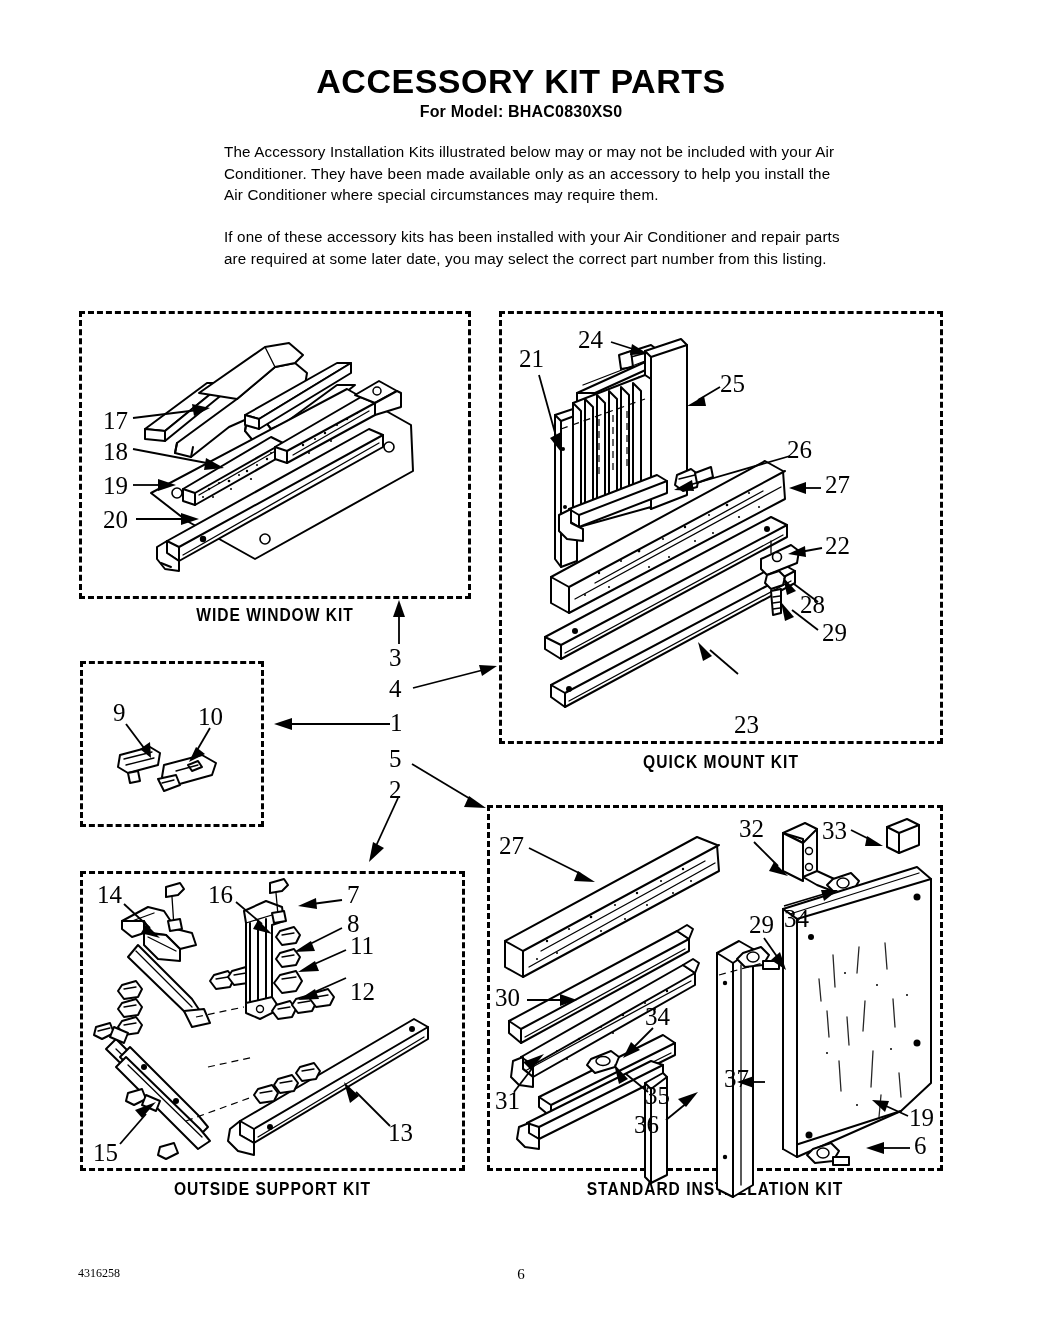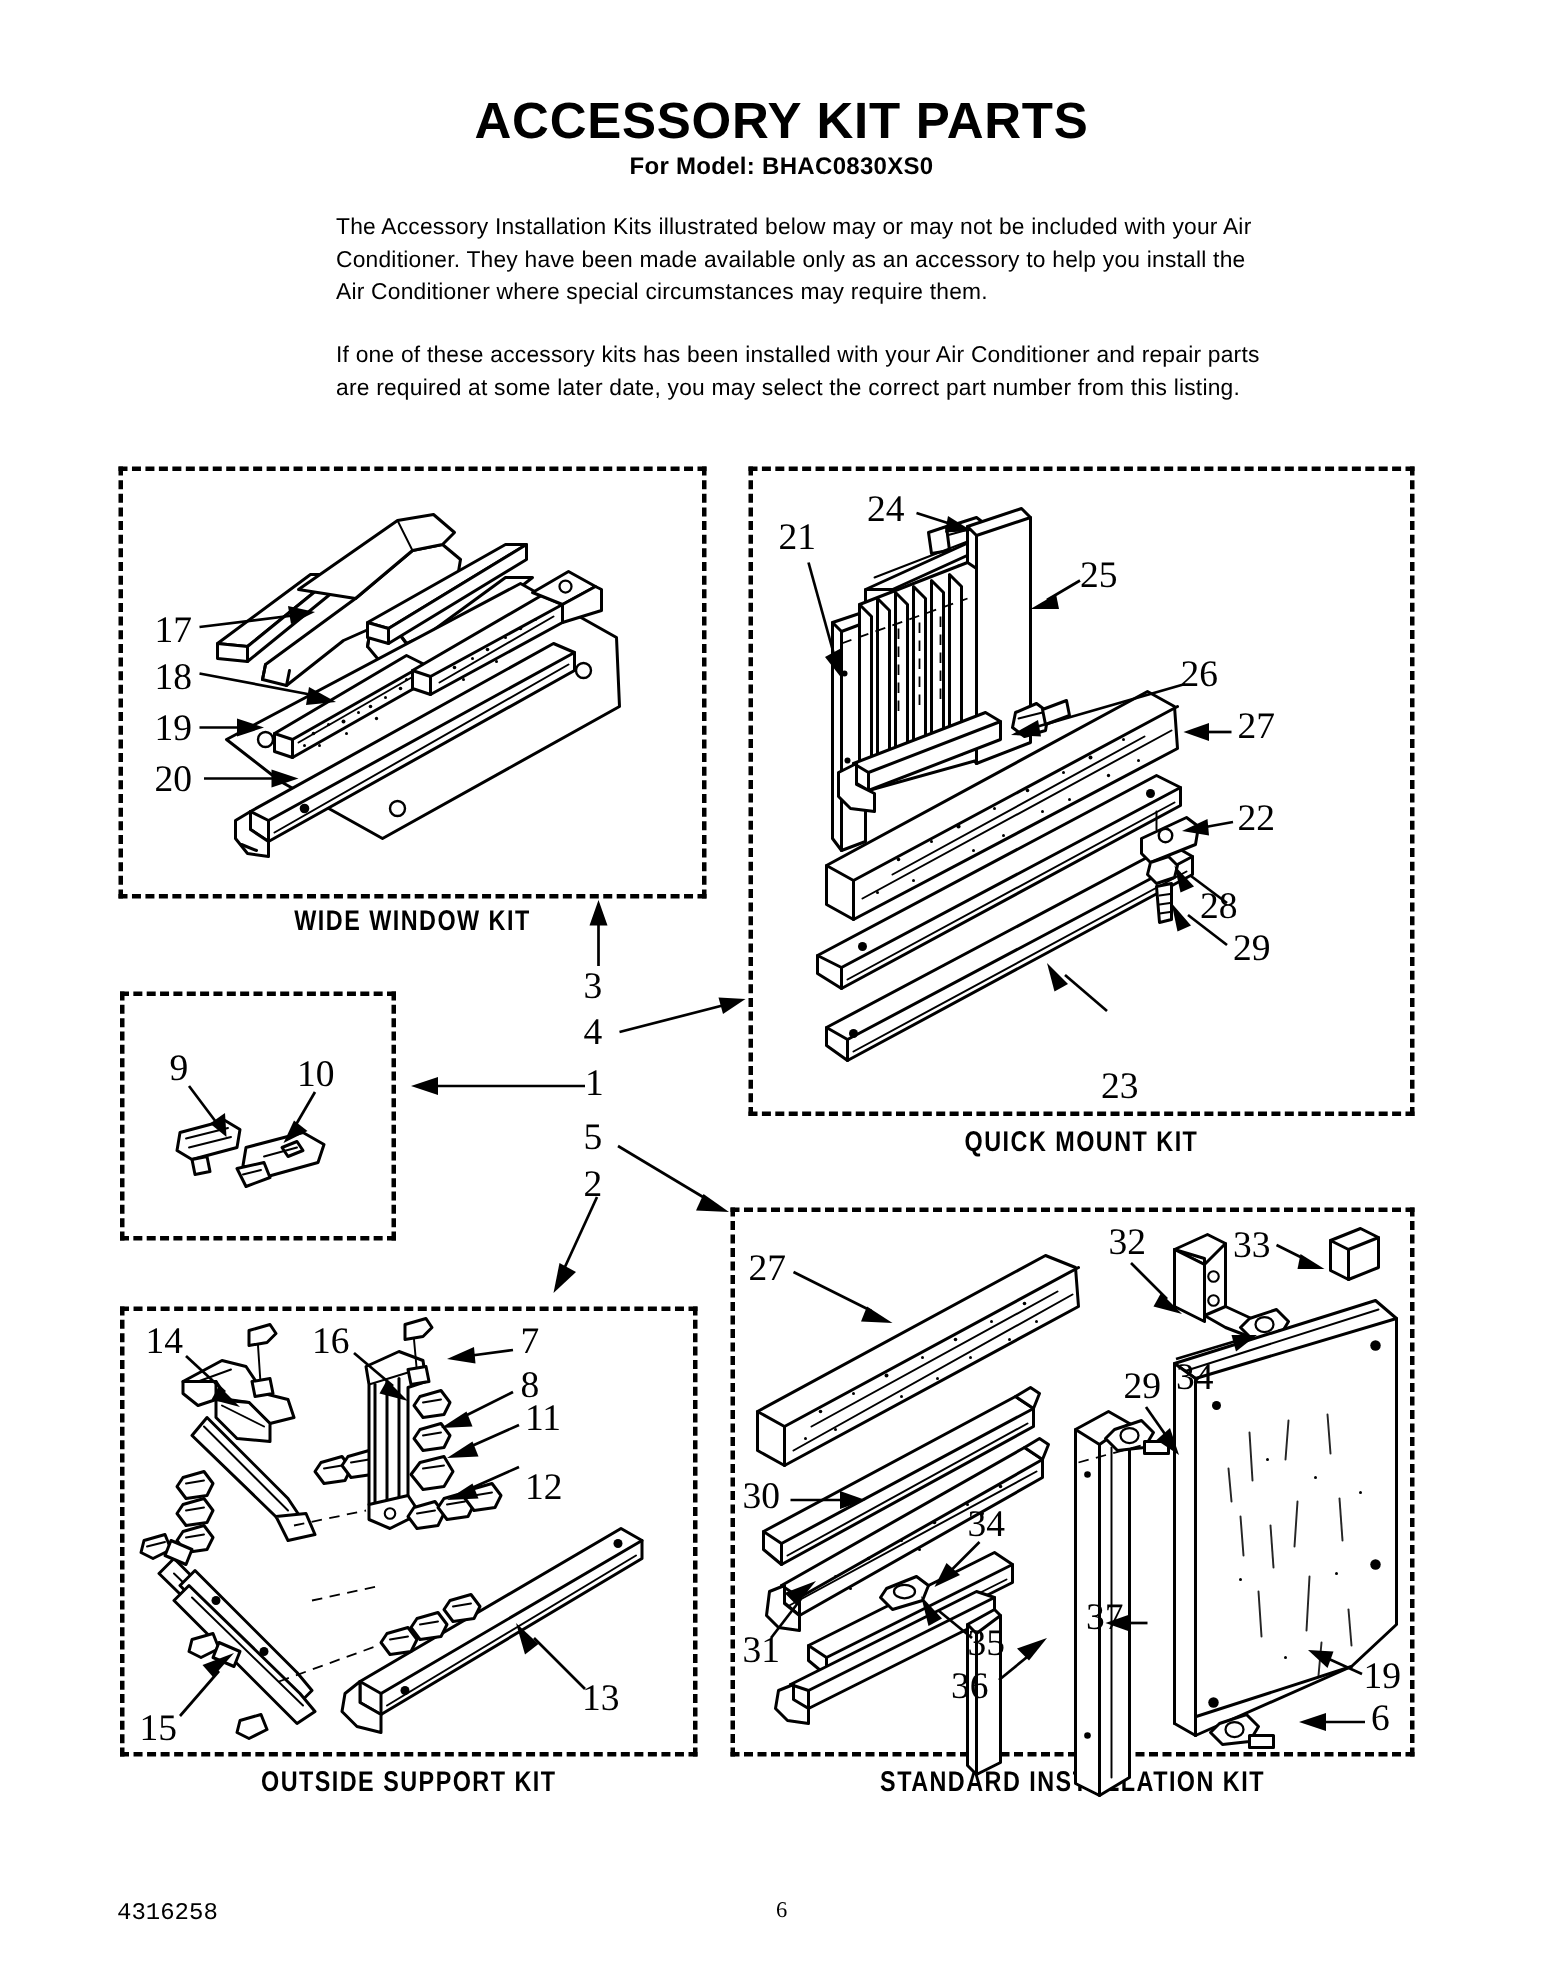--- a/index.html
+++ b/index.html
@@ -111,22 +111,22 @@
   }
   .leader { position: absolute; overflow: visible; }
   .leader line, .leader path { stroke: #000; stroke-width: 1.8; fill: none; }
   .leader polygon { fill: #000; }
 
   
   #footer-left {
     position: absolute;
     left: 78px;
     top: 1266px;
-    font-size: 16px;
-    font-family: Liberation Mono, monospace;
+    font-size: 12px;
+    font-family: Liberation Serif, serif;
   }
   #footer-page {
     position: absolute;
     left: 0; top: 1266px;
     width: 1042px;
     text-align: center;
     font-size: 15px;
     font-family: "Liberation Serif", serif;
   }
 </style>

